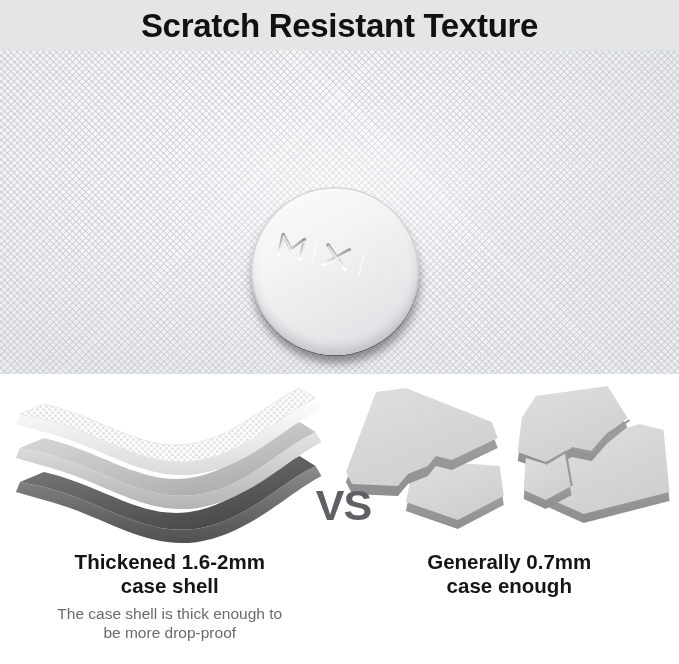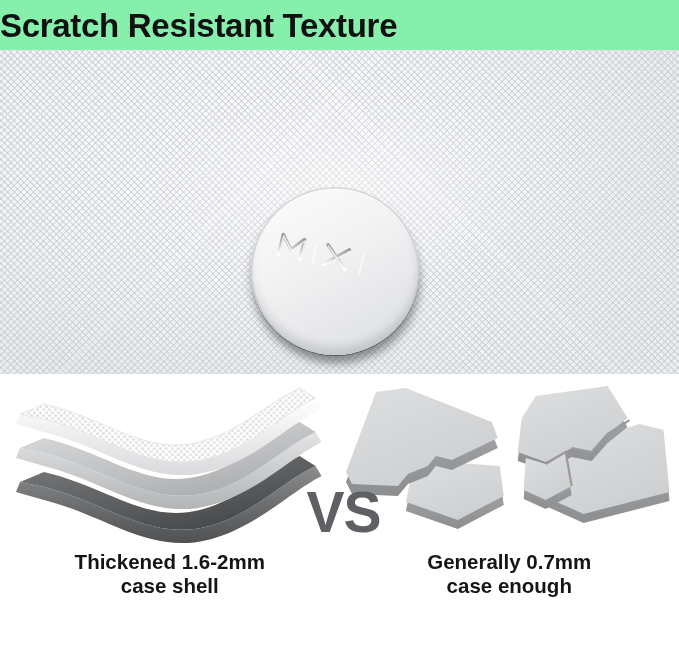--- a/index.html
+++ b/index.html
@@ -7,22 +7,22 @@
     width:679px;height:664px;
     background:#ffffff;
     font-family:"Liberation Sans", sans-serif;
     overflow:hidden;
     position:relative;
   }
 
   
   .title-bar{
     height:50px;
-    display:flex;align-items:center;justify-content:flex-start;
-    background:#86efac;
+    display:flex;align-items:center;justify-content:center;
+    background:#e5e5e5;
   }
   .title{
     font-size:33px;
     font-weight:bold;
     color:#111111;
     letter-spacing:-0.3px;
     line-height:1;
     white-space:nowrap;
   }
 
@@ -117,21 +117,21 @@
   .art{
     height:178px;width:100%;
     position:relative;
   }
   .art svg{position:absolute;left:0;top:0;width:100%;height:100%;}
 
   .vs{
     position:absolute;
     left:8px;right:0;top:110px;
     text-align:center;
-    font-size:57px;
+    font-size:43px;
     font-weight:bold;
     color:#5e6063;
     letter-spacing:-1px;
     line-height:1;
     pointer-events:none;
   }
 
   .cap-main{
     font-size:20.5px;
     font-weight:bold;
@@ -279,20 +279,22 @@
                      C 110 130 150 168 210 152
                      C 254 140 282 108 316 92
                      L 300 82
                      C 266 98 240 126 200 136
                      C 146 150 106 112 44 98 Z" fill="none" stroke="#e6e7e9" stroke-width="1"></path>
           </g>
         </svg>
       </div>
       <div class="cap-main">Thickened 1.6-2mm
 case shell</div>
+      <div class="cap-sub">The case shell is thick enough to
+be more drop-proof</div>
     </div>
 
     <div class="col">
       <div class="art">
         <svg viewBox="0 0 340 178" preserveAspectRatio="xMidYMid meet" aria-hidden="true">
           <defs>
             <linearGradient id="plateFace" x1="0" y1="0" x2="0.6" y2="1">
               <stop offset="0%" stop-color="#dedfe0"></stop>
               <stop offset="100%" stop-color="#cdcfd0"></stop>
             </linearGradient>

